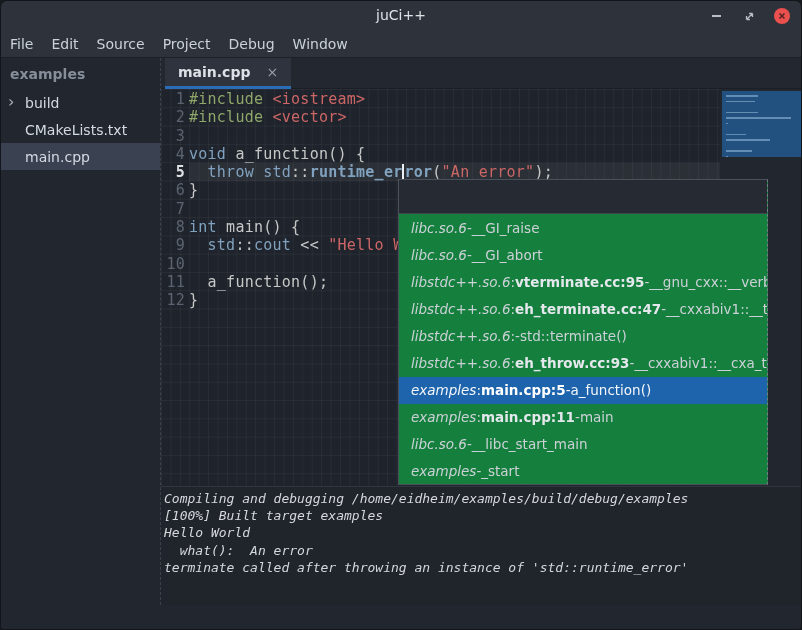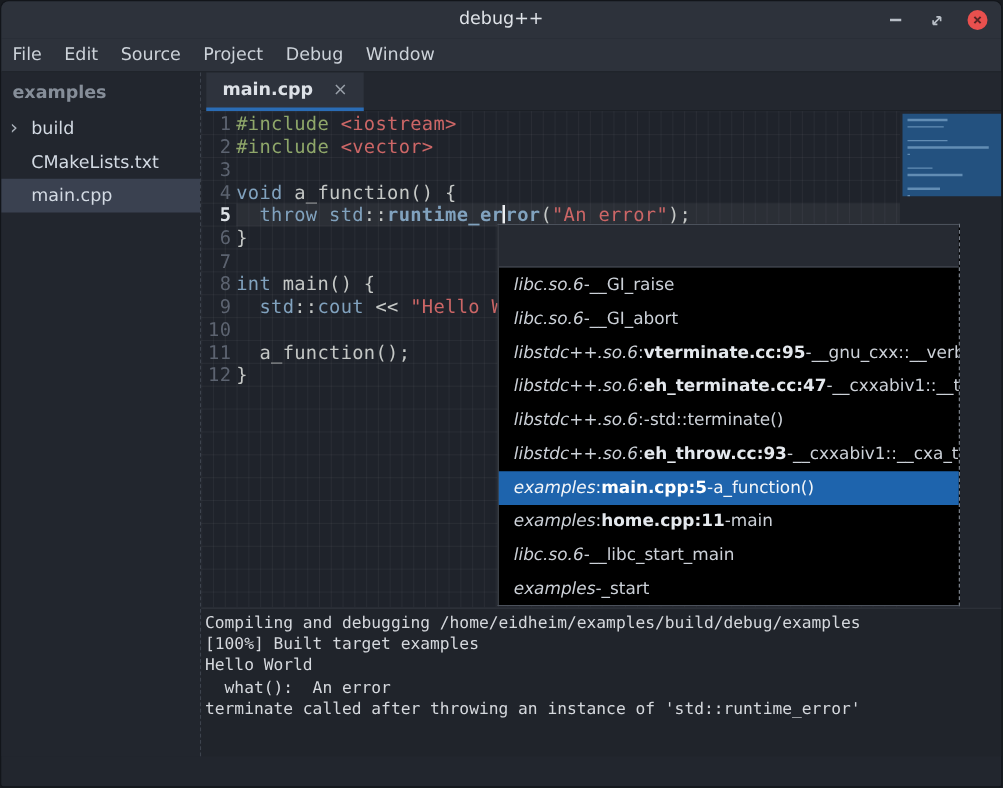--- a/index.html
+++ b/index.html
@@ -51,47 +51,47 @@
   .code-line.current .code{background:rgba(255,255,255,0.055);}
   .code-line.current .lnum{color:#dde1e6;font-weight:bold;}
   .s-pl{color:#c5c8c6;} .s-kw{color:#81a2be;} .s-typ{color:#81a2be;font-weight:bold;}
   .s-pp{color:#8fa76a;} .s-str{color:#cc6666;}
   .caret{display:inline-block;width:0;height:15px;border-left:2px solid #eceef1;vertical-align:-2px;}
   
   .minimap{position:absolute;right:0;top:31px;width:83px;height:397px;background:#22262e;z-index:2;}
   .mm-view{position:absolute;left:2px;top:2px;width:79px;height:66px;background:#23517f;padding:4px 0 0 4px;}
   .mm-bar{height:1.5px;margin-bottom:4px;background:#7ea6cb;opacity:.7;}
   
-  .popup{position:absolute;left:237px;top:121px;width:370px;height:306px;background:#000000;
+  .popup{position:absolute;left:237px;top:121px;width:370px;height:306px;background:#15803d;
     border:1px solid #4b515b;border-right:1px dashed #767c85;z-index:5;}
   .popup-search{height:34px;border-bottom:1px solid #41464f;background:#262a32;}
   .popup-row{height:27.1px;display:flex;align-items:center;padding-left:12px;
     font-size:13.5px;color:#ccd1d8;white-space:nowrap;overflow:hidden;}
   .popup-row .mod{font-style:italic;}
   .popup-row .loc{font-weight:bold;color:#e4e8ed;}
   .popup-row.selected{background:#1e64ad;color:#f3f6f9;}
   .popup-row.selected .loc{color:#ffffff;}
   
   .terminal{position:absolute;left:0;top:428px;width:642px;height:119px;background:#20242b;
     border-top:1px solid #30353e;padding:3px 0 0 3px;
     font-family:"DejaVu Sans Mono",monospace;font-size:13px;line-height:17.2px;color:#d5d8dd;}
-  .term-line{white-space:pre;}
+  .term-line{white-space:pre;font-style:italic;}
   
   .statusbar{position:absolute;left:0;bottom:0;width:100%;height:26px;background:#30353e;
     border-top:1px solid #1b1e23;font-size:13.5px;color:#d6dbe1;}
   .sb-loc{position:absolute;left:8px;top:4px;}
   .sb-status{position:absolute;left:310px;top:4px;}
 </style>
 </head>
 <body>
 
 <div class="window">
 
   <div class="titlebar">
-    <div class="win-title">debug++</div>
+    <div class="win-title">juCi++</div>
     <div class="tb-controls">
       <div class="tb-btn">
         <span class="min-glyph"></span>
       </div>
       <div class="tb-btn">
         <svg width="13" height="13" viewBox="0 0 13 13">
           <path d="M3.5 9.5 L9.5 3.5 M9.5 3.5 h-3.4 M9.5 3.5 v3.4 M3.5 9.5 h3.4 M3.5 9.5 v-3.4" stroke="#b9bfc7" stroke-width="1.3" fill="none"></path>
         </svg>
       </div>
       <div class="tb-btn">
@@ -249,21 +249,21 @@
           <div class="popup-row selected">
             <span class="mod">examples</span>
             <span>:</span>
             <span class="loc">main.cpp:5</span>
             <span> - </span>
             <span>a_function()</span>
           </div>
           <div class="popup-row">
             <span class="mod">examples</span>
             <span>:</span>
-            <span class="loc">home.cpp:11</span>
+            <span class="loc">main.cpp:11</span>
             <span> - </span>
             <span>main</span>
           </div>
           <div class="popup-row">
             <span class="mod">libc.so.6</span>
             <span> - </span>
             <span>__libc_start_main</span>
           </div>
           <div class="popup-row">
             <span class="mod">examples</span>

